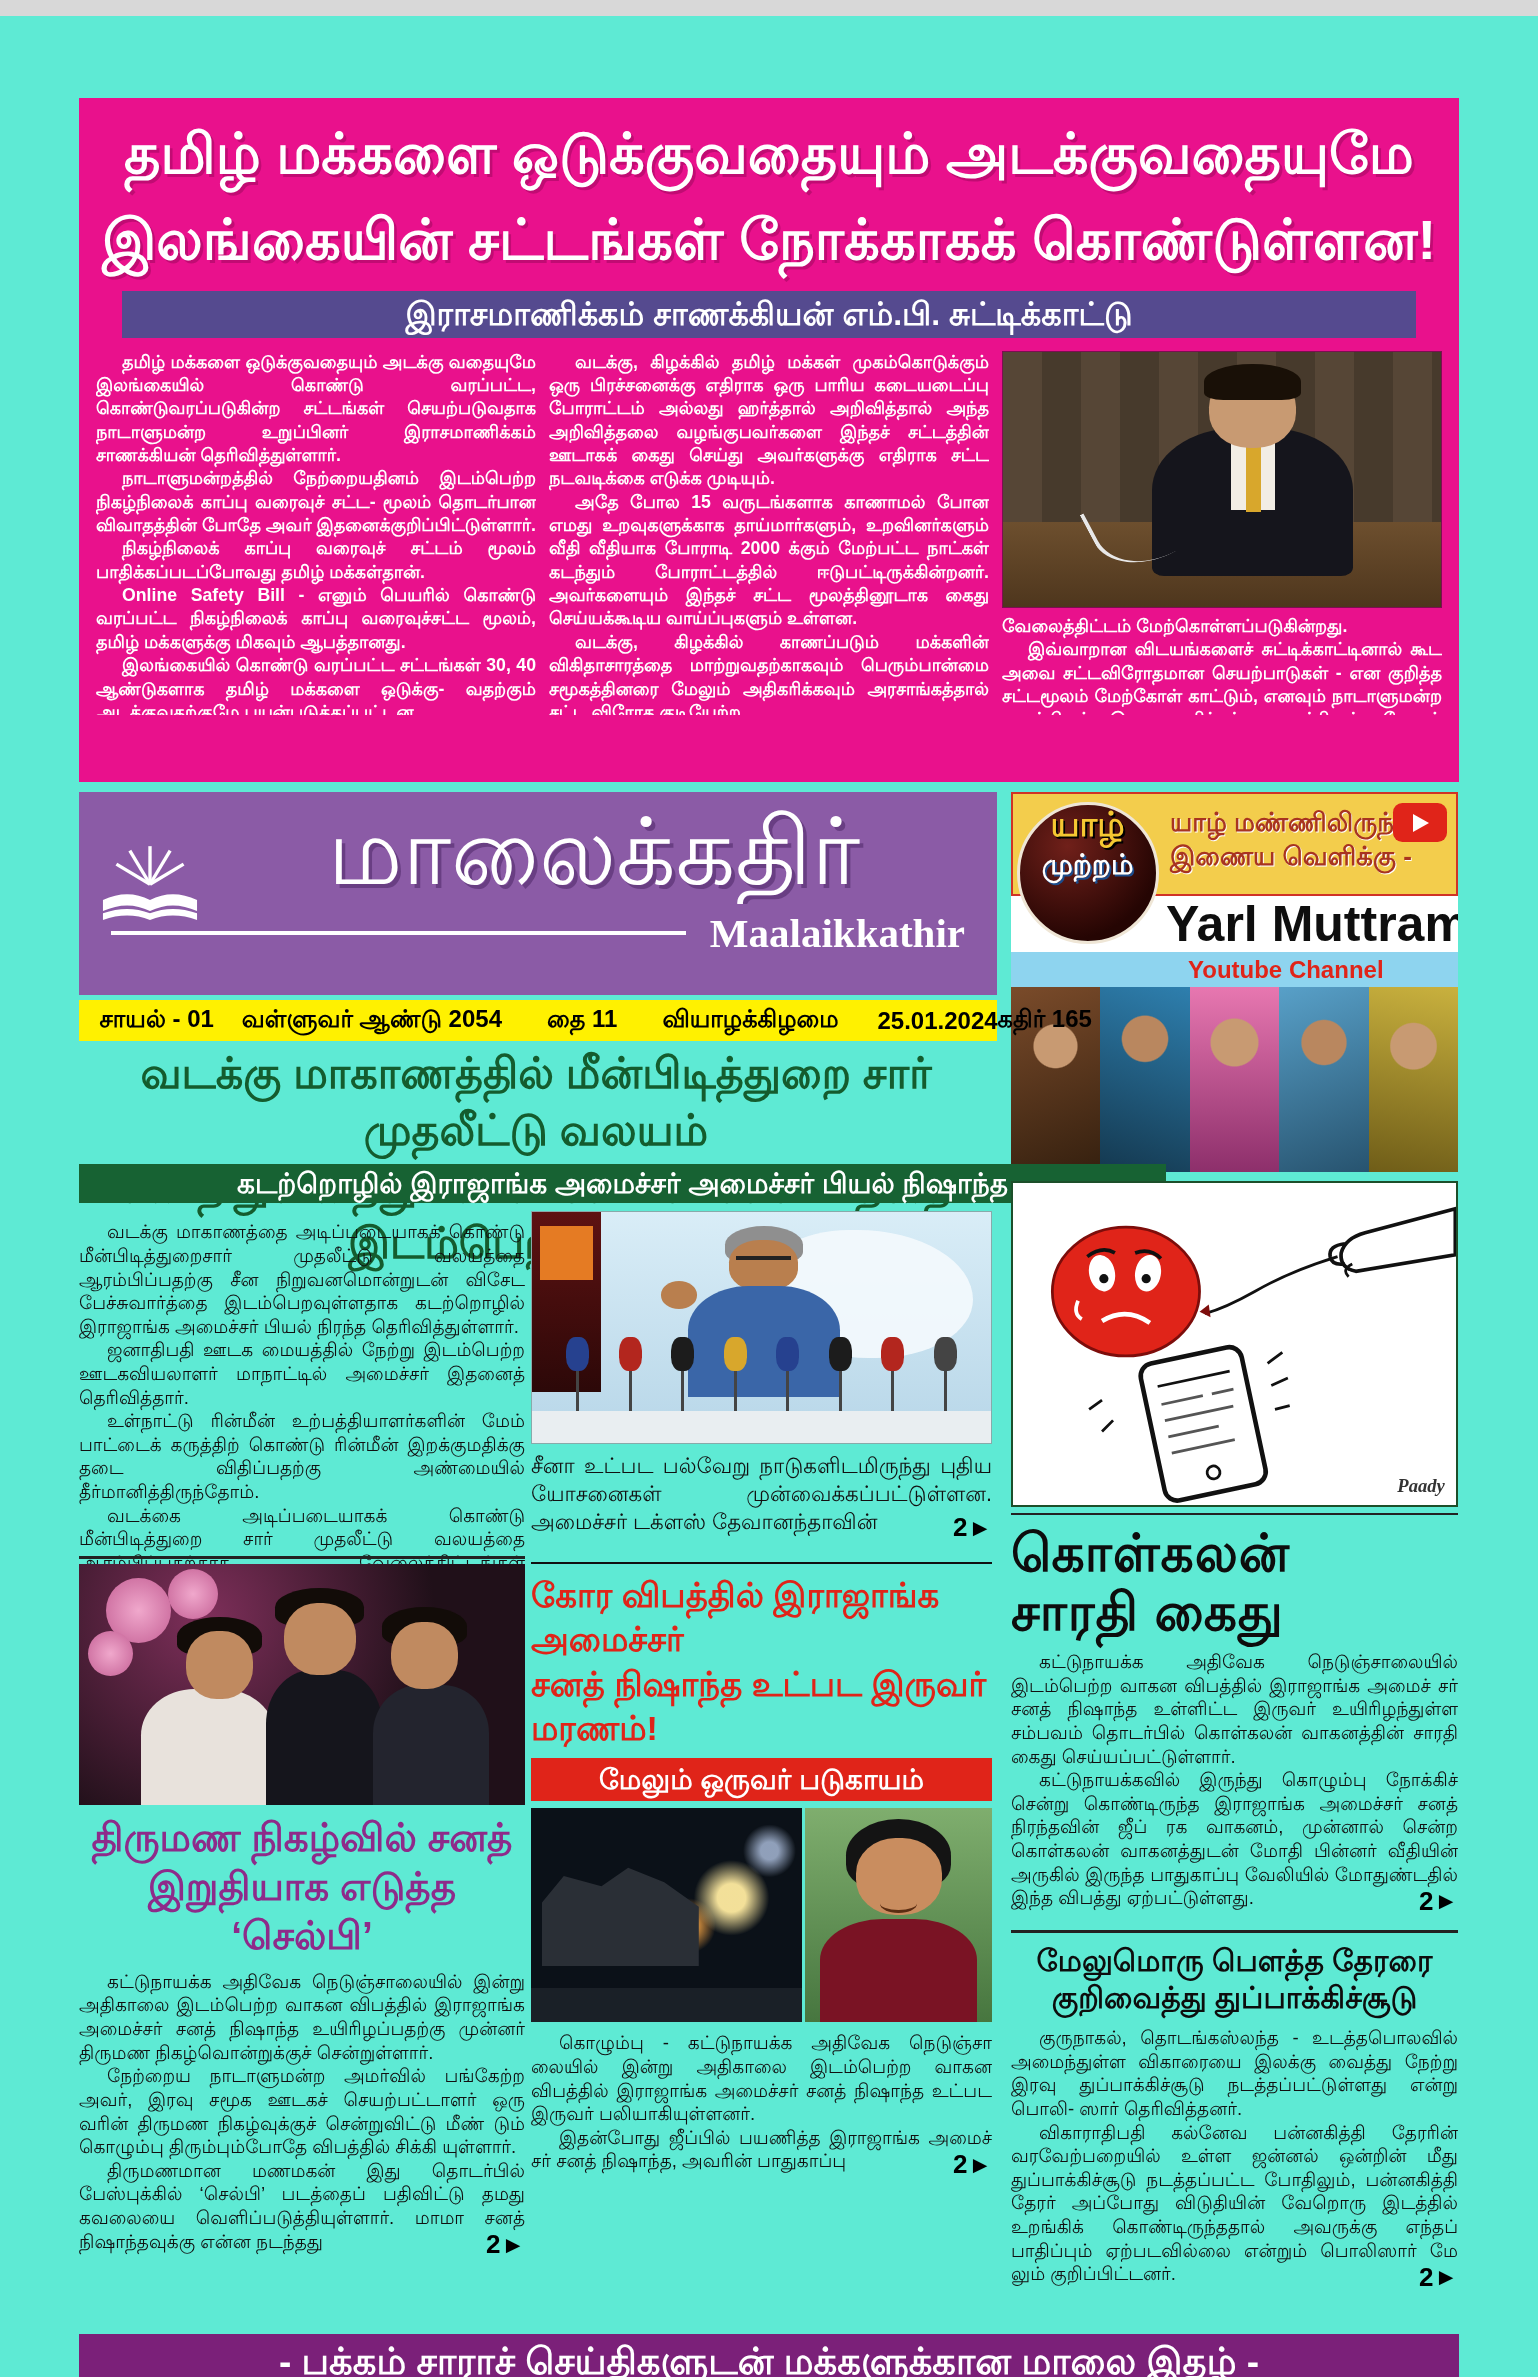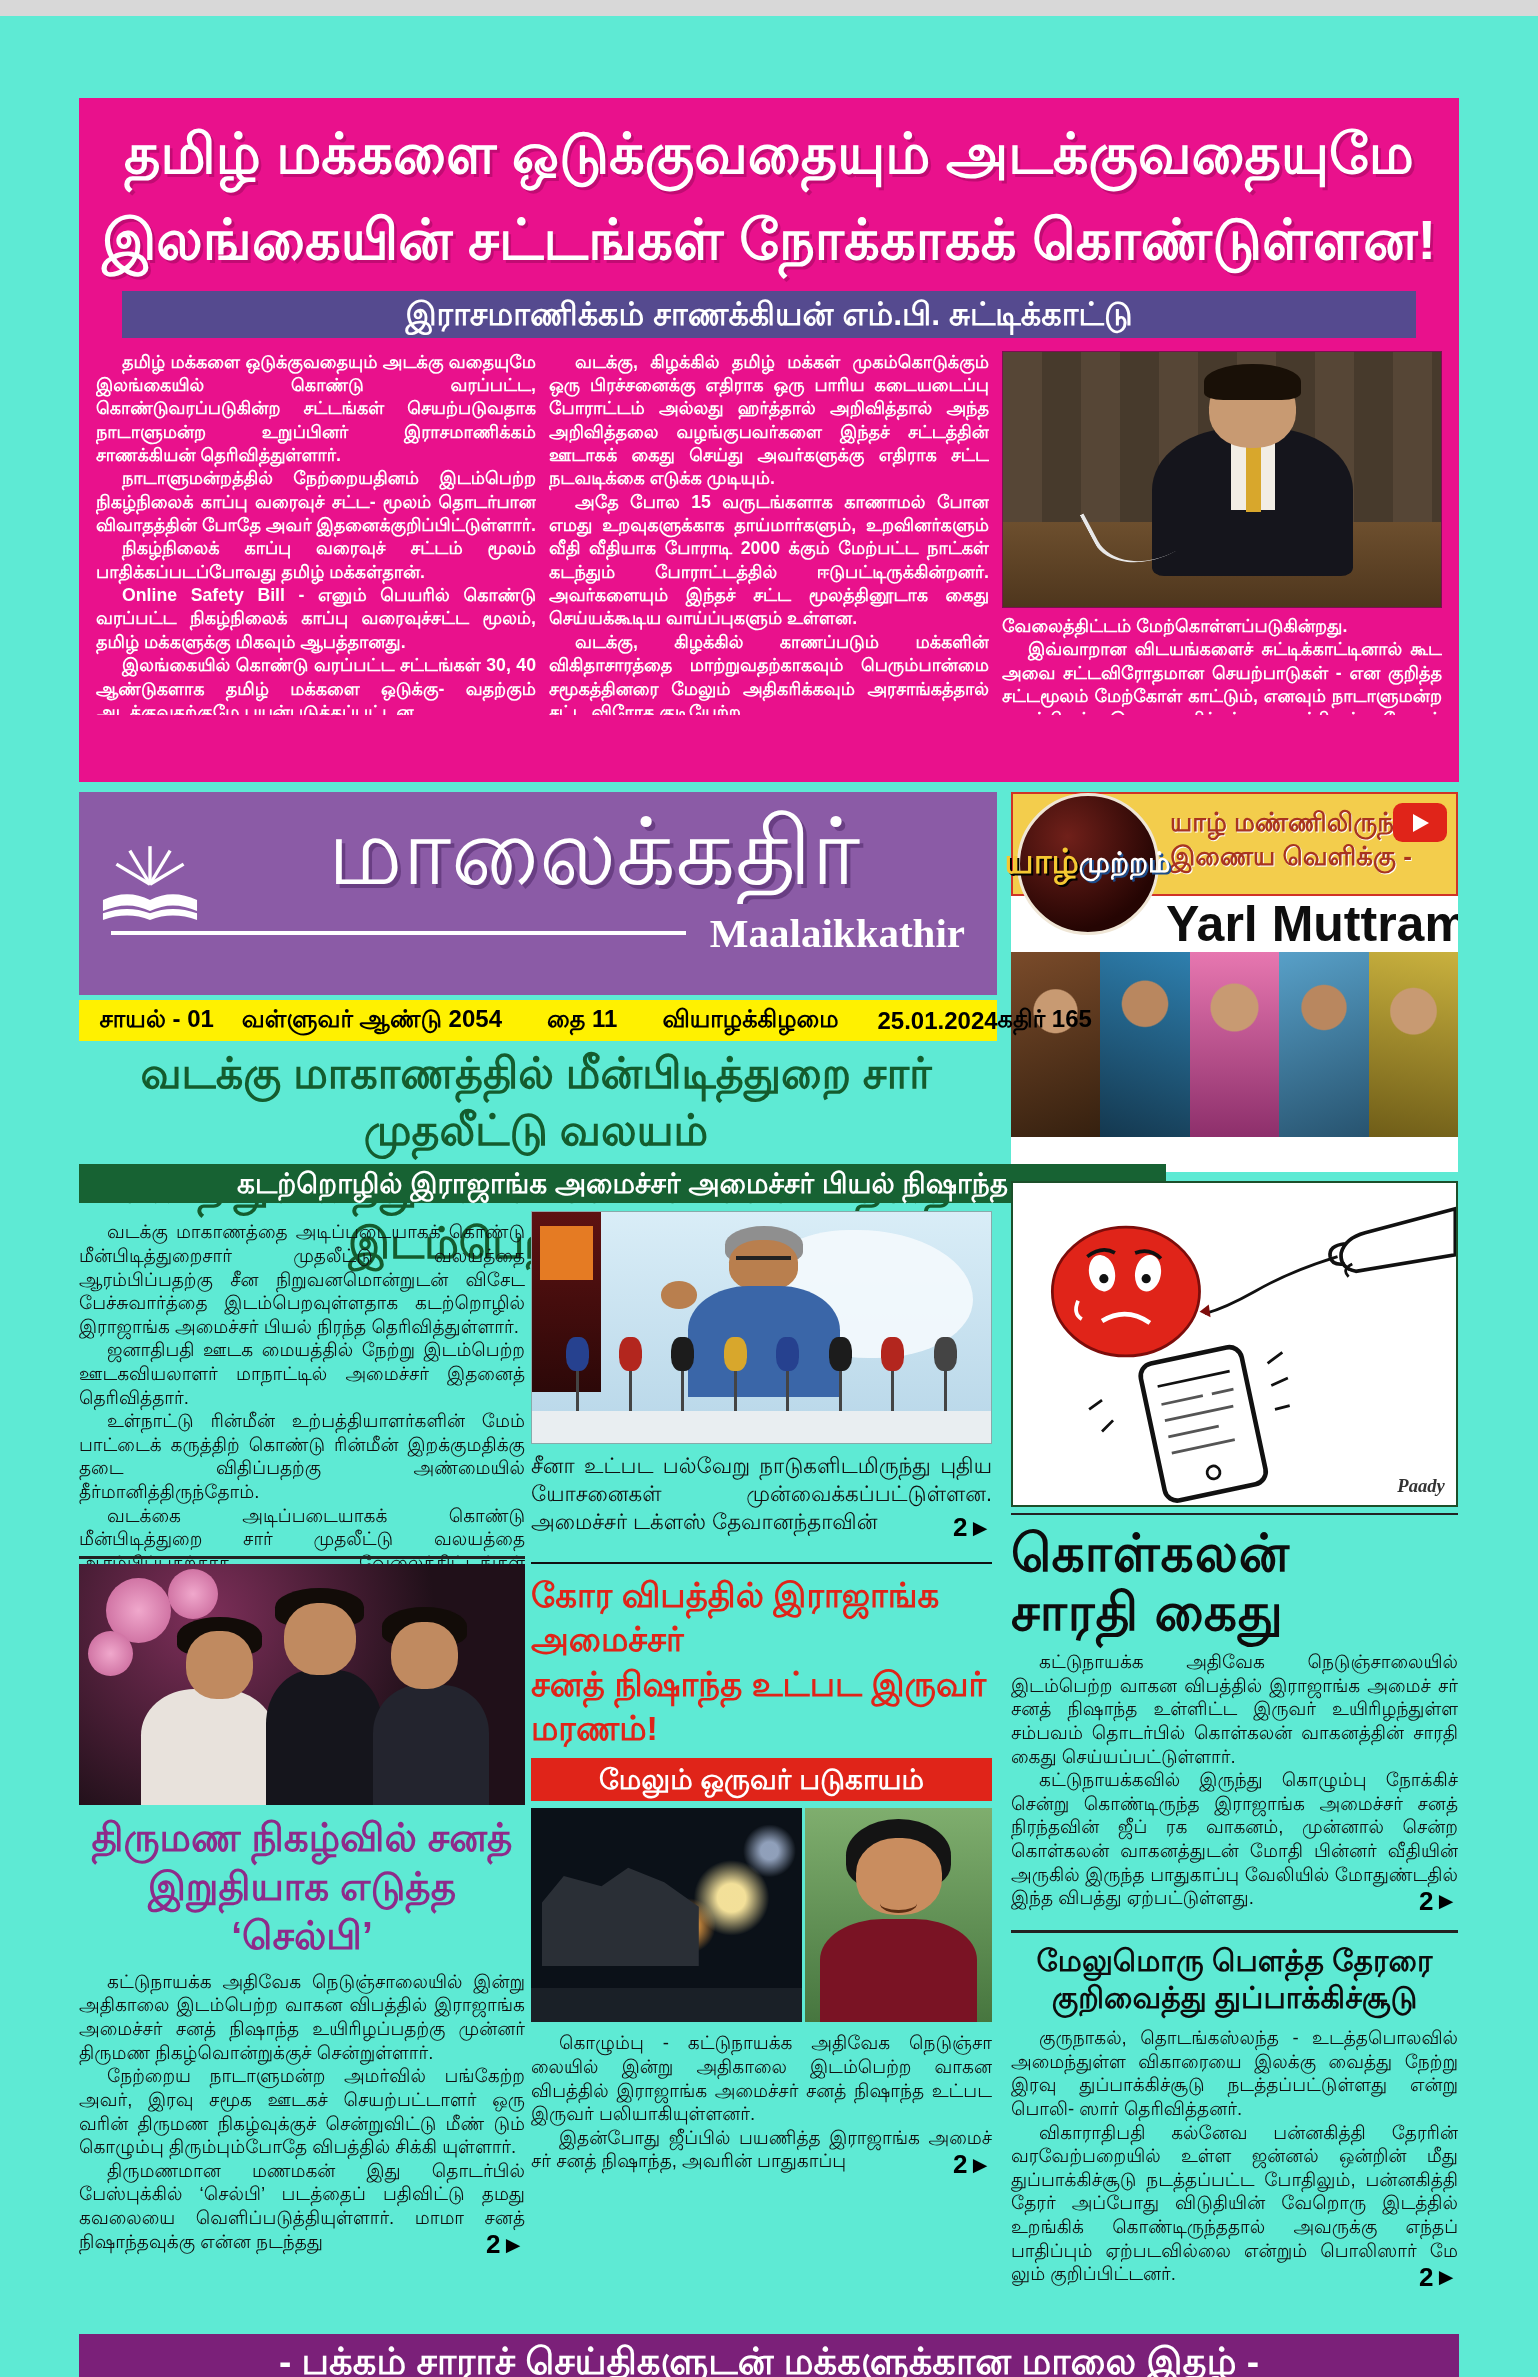--- a/index.html
+++ b/index.html
@@ -39,24 +39,24 @@
 
   
   .promo { position:absolute; left:1011px; top:776px; width:447px; height:380px; background:#fff; }
   .promo-yellow { position:relative; height:104px; background:#f3cd4c; border:2.8px solid #d03326; }
   .p-tag { margin-left:157px; font-size:26px; font-weight:bold; color:#a83420; line-height:34px;
            text-shadow:0.9px 0.9px 0 #fff; }
   .p-tag:first-child { padding-top:11.2px; }
   .yt-icon { position:absolute; right:9.3px; top:9.3px; width:54px; height:39px; background:#e02419; border-radius:9.3px; }
   .yt-icon::after { content:""; position:absolute; left:20.5px; top:10.3px; border-left:16px solid #fff;
                     border-top:9.3px solid transparent; border-bottom:9.3px solid transparent; }
-  .promo-logo { position:absolute; left:5.6px; top:1px; width:142px; height:142px; border-radius:50%;
+  .promo-logo { position:absolute; left:5.6px; top:10px; width:142px; height:142px; border-radius:50%;
                 background:radial-gradient(circle at 35% 30%, #70201a, #250503 72%);
-                border:3.7px solid #efe6d6; z-index:2; display:flex; 
-                align-items:center; justify-content:center; }
+                border:3.7px solid #efe6d6; z-index:2; display:flex; flex-direction:column;
+                align-items:center; justify-content:flex-start; }
   .logo-l1 { color:#f5c832; font-size:34px; font-weight:bold; text-shadow:1.9px 1.9px 0 #000; }
   .logo-l2 { color:#fff; font-size:28px; font-weight:bold; text-shadow:1.9px 1.9px 0 #1b4c8c; }
   .promo-name { background:#fff; font-size:50px; font-weight:bold; color:#0e0e0e; line-height:56px;
                 padding-left:155px; white-space:nowrap; overflow:hidden; }
   .promo-blue { height:35px; background:#8ed4ef; color:#e02419; font-weight:bold; font-size:24px;
                 line-height:35px; padding-left:177px; }
   .promo-collage { display:flex; height:185px; }
   .tile { flex:1; }
   .t1 { background:radial-gradient(circle at 50% 32%, #c89a72 0 16%, transparent 17%), linear-gradient(160deg,#7a4b2a,#35200f); }
   .t2 { background:radial-gradient(circle at 50% 28%, #b9875f 0 16%, transparent 17%), linear-gradient(200deg,#2e7fae,#14384f); }
@@ -226,20 +226,21 @@
     <div class="promo-yellow">
       <div class="p-tag">யாழ் மண்ணிலிருந்து</div>
       <div class="p-tag">இணைய வெளிக்கு -</div>
       <div class="yt-icon"></div>
     </div>
     <div class="promo-logo">
       <span class="logo-l1">யாழ்</span>
       <span class="logo-l2">முற்றம்</span>
     </div>
     <div class="promo-name">Yarl Muttram</div>
+    <div class="promo-blue">Youtube Channel</div>
     <div class="promo-collage">
       <div class="tile t1"></div>
       <div class="tile t2"></div>
       <div class="tile t3"></div>
       <div class="tile t4"></div>
       <div class="tile t5"></div>
     </div>
   </section>
 
   <section class="datebar">

